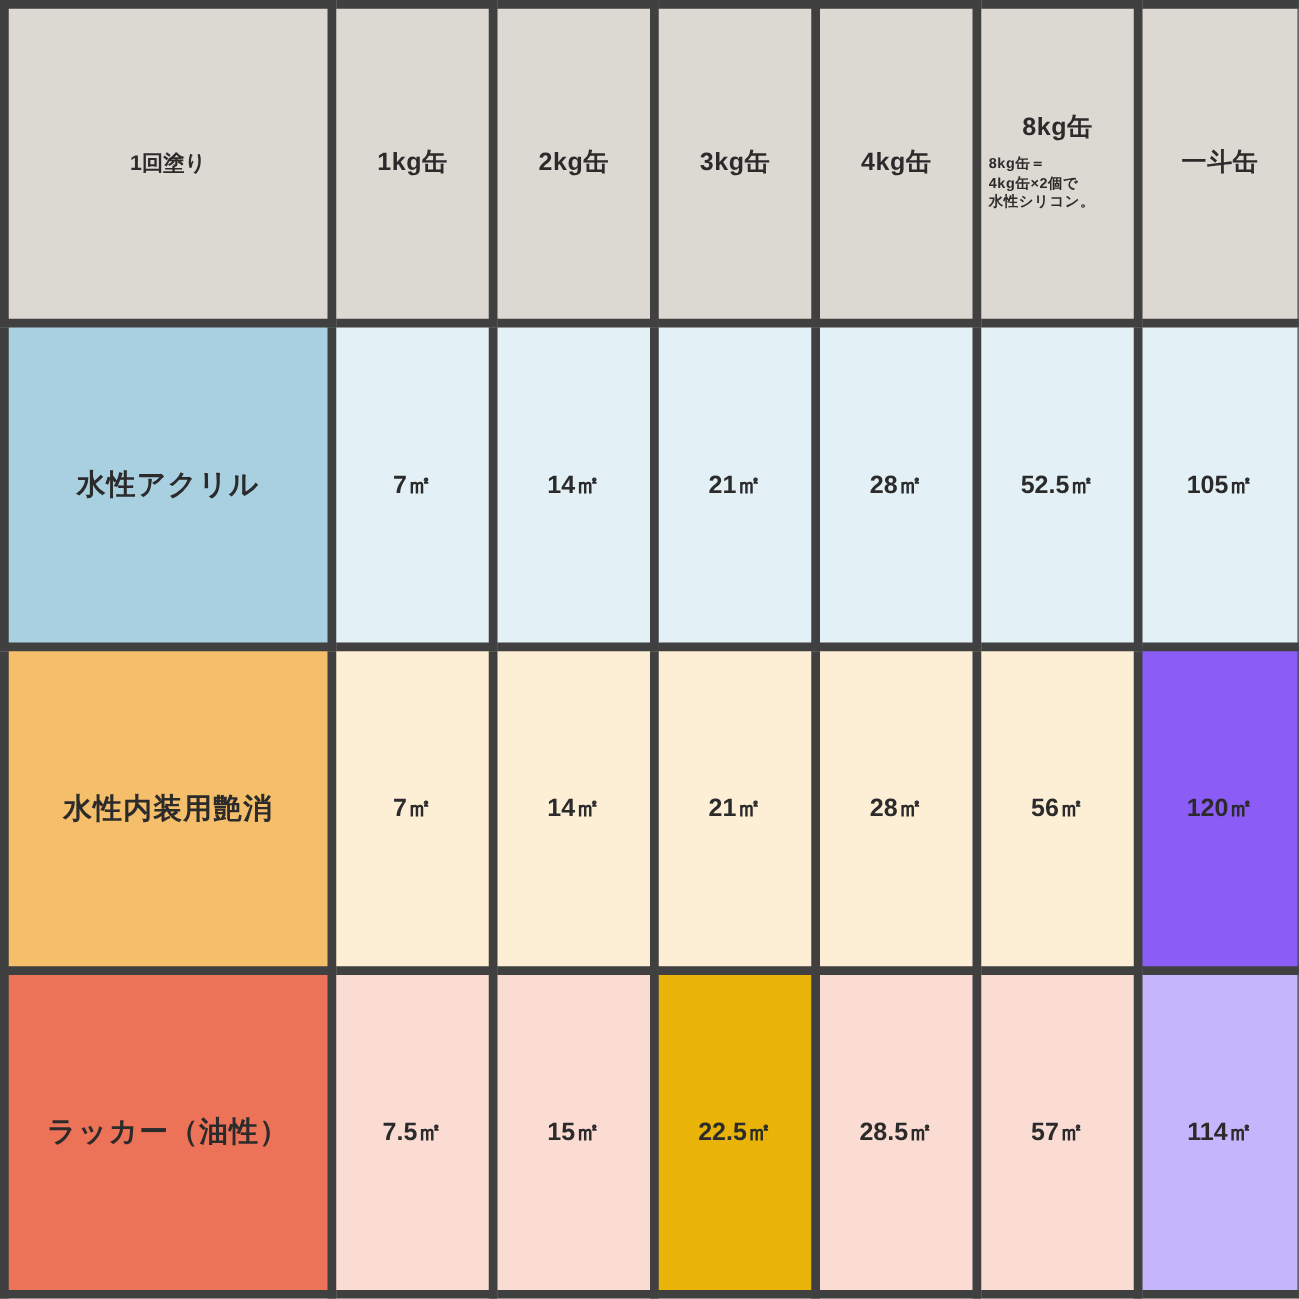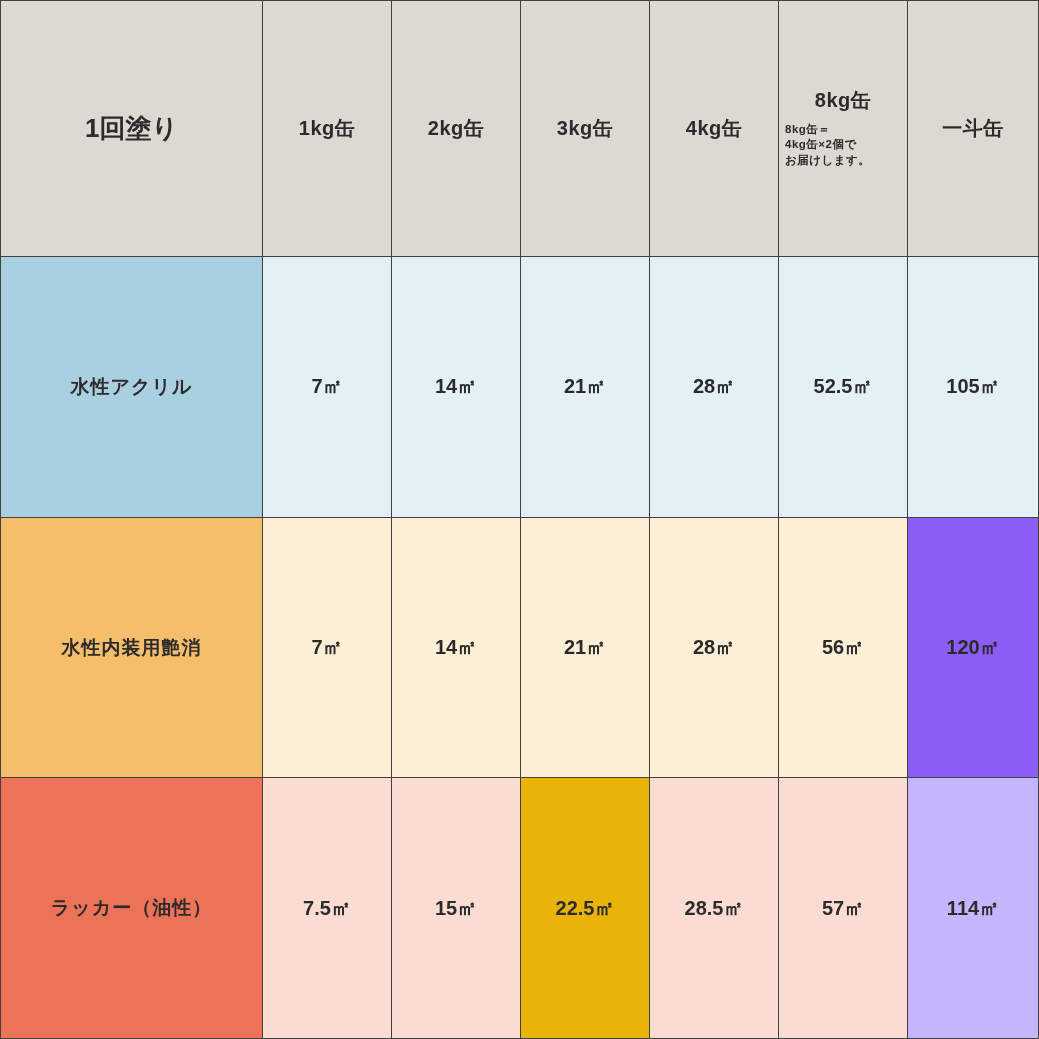--- a/index.html
+++ b/index.html
@@ -14,41 +14,41 @@
     overflow: hidden;
   }
   #coverage-table {
     width: 1039px;
     height: 1039px;
     border-collapse: collapse;
     table-layout: fixed;
   }
   #coverage-table td {
     padding: 0;
-    border: 1px solid #404040;
+    border: 7px solid #404040;
     text-align: center;
     vertical-align: middle;
     font-weight: bold;
     color: #2b2b2b;
   }
   
   col.c-label { width: 262px; }
   col.c-data  { width: 129px; }
   col.c-last  { width: 131px; }
 
   
   tr.header-row { height: 170px; }
   .hdr {
     background: #dcd8d2;
     font-size: 20px;
     letter-spacing: 0.5px;
   }
   .hdr-label {
     background: #dcd8d2;
-    font-size: 26px;
+    font-size: 17px;
   }
   .hdr-stack {
     display: flex;
     flex-direction: column;
     align-items: center;
     justify-content: center;
     height: 100%;
     line-height: 1.15;
   }
   .hdr-title { font-size: 20px; }
@@ -60,21 +60,21 @@
     text-align: left;
     padding-left: 6px;
     align-self: flex-start;
     white-space: pre-line;
     color: #2b2b2b;
   }
 
   
   tr.data-row { height: 173px; }
   .row-label {
-    font-size: 19px;
+    font-size: 23px;
     letter-spacing: 1px;
     color: #1f1f1f;
   }
   .cell-val {
     font-size: 20px;
   }
 </style>
 </head>
 <body>
 
@@ -109,21 +109,21 @@
       <td class="hdr">
         <div class="hdr-stack">
           <span class="hdr-title">4kg缶</span>
         </div>
       </td>
       <td class="hdr">
         <div class="hdr-stack">
           <span class="hdr-title">8kg缶</span>
           <span class="hdr-note">8kg缶＝
 4kg缶×2個で
-お届けします。</span>
+水性シリコン。</span>
         </div>
       </td>
       <td class="hdr">
         <div class="hdr-stack">
           <span class="hdr-title">一斗缶</span>
         </div>
       </td>
     </tr>
 
     <tr class="data-row">

